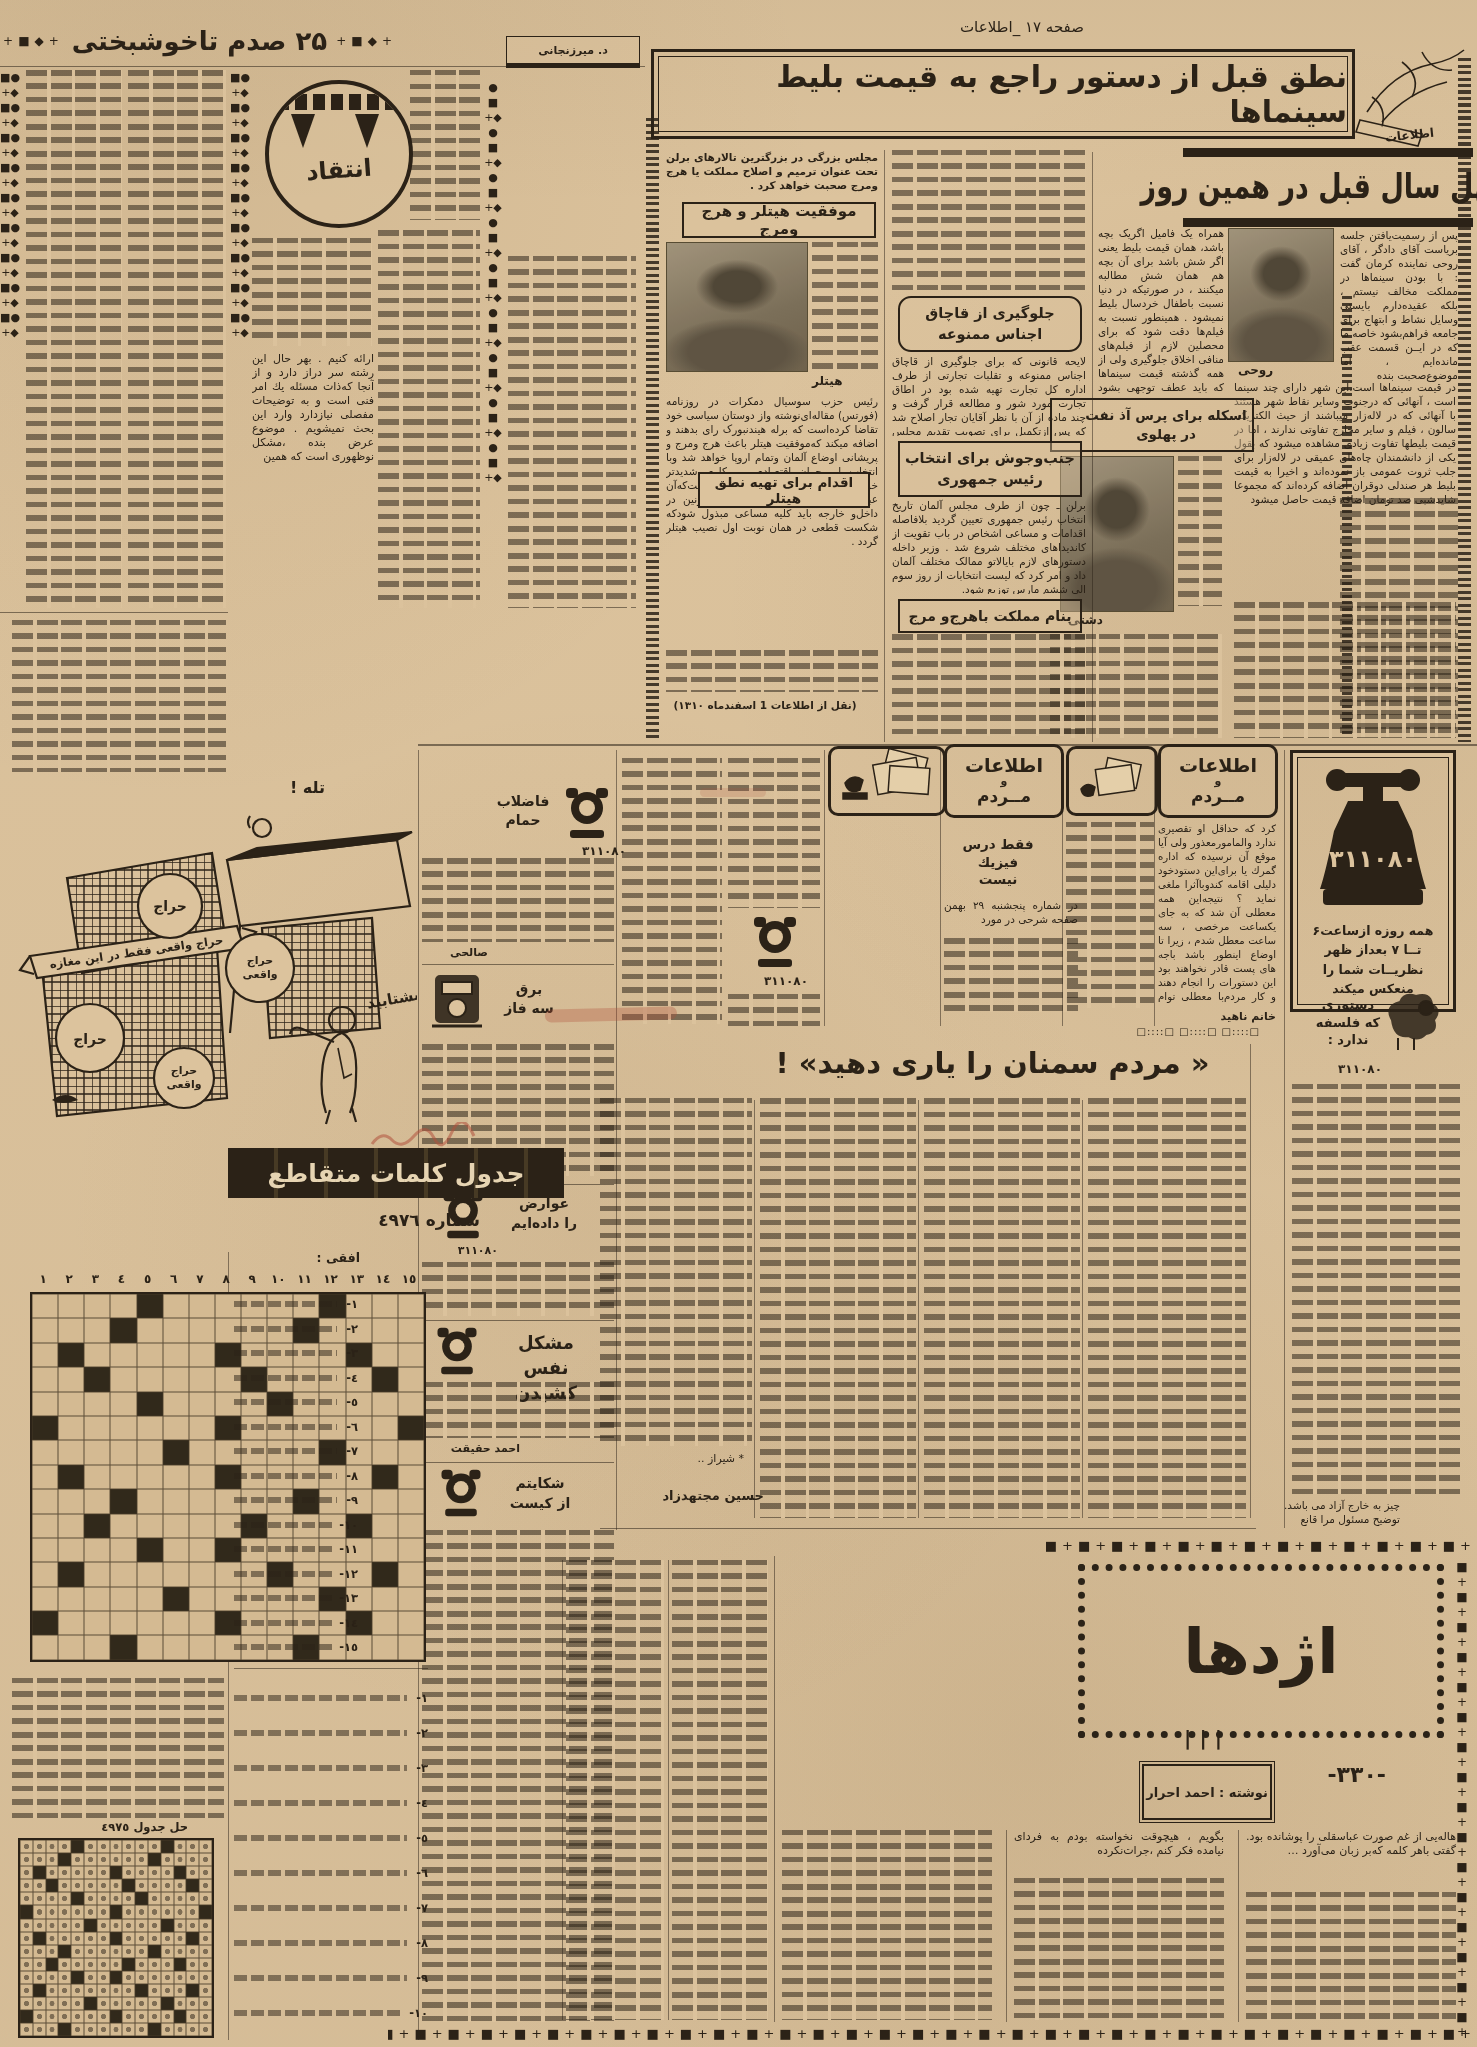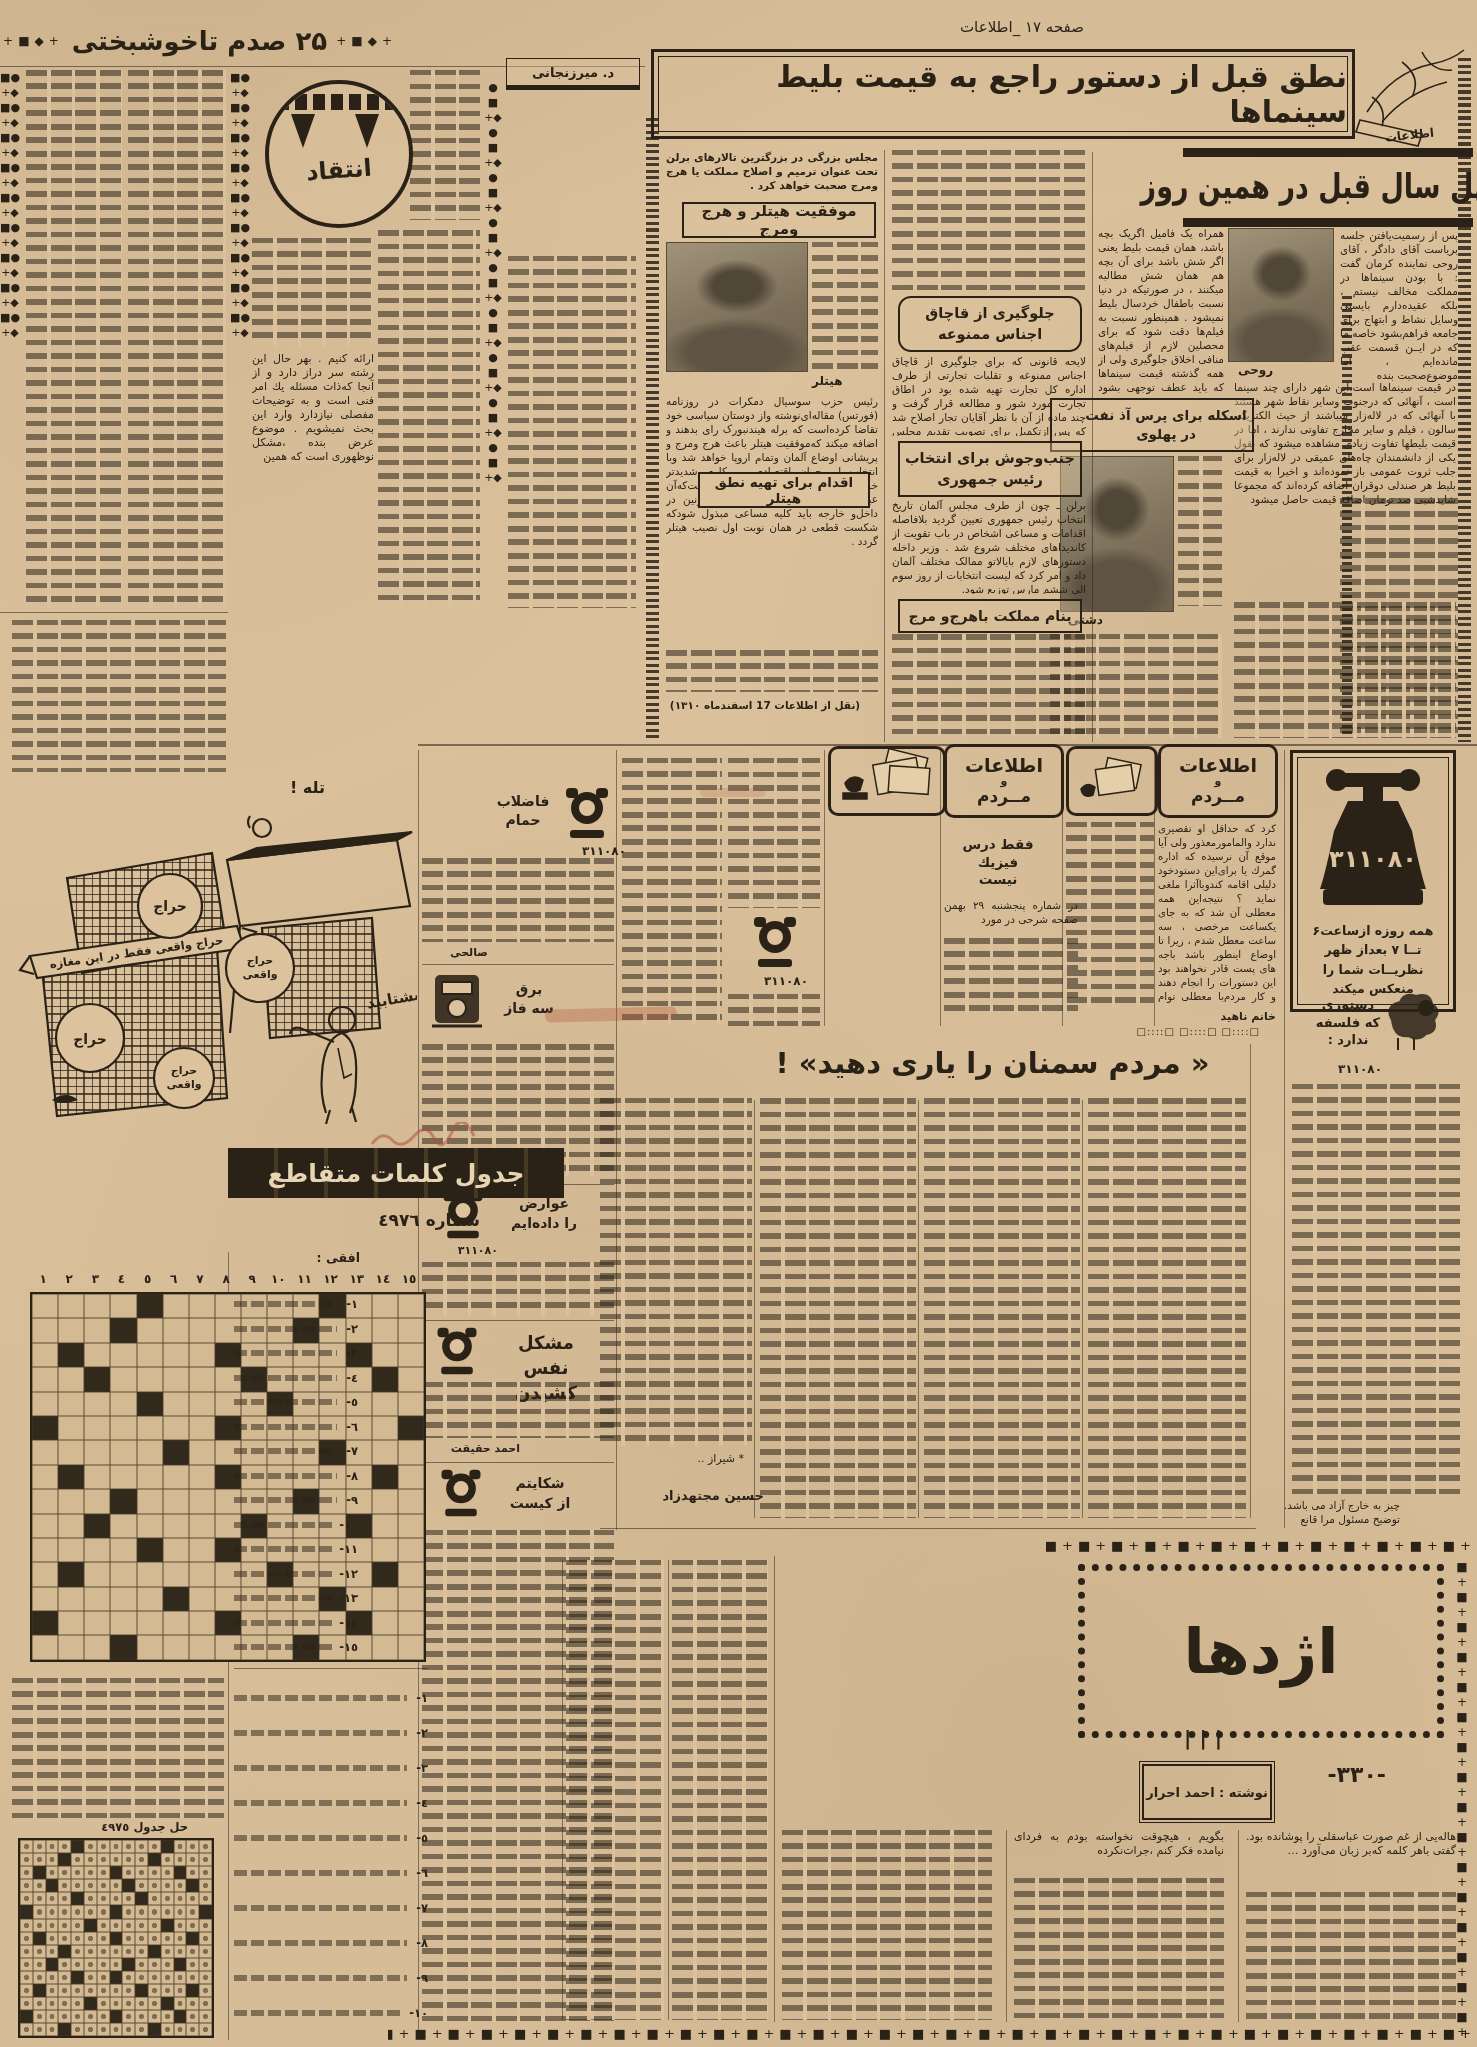--- a/index.html
+++ b/index.html
@@ -78,21 +78,21 @@
     <div style="position:absolute;left:0;top:72px;width:100%;text-align:center;font-size:24px;font-weight:900;transform:rotate(-4deg);">انتقاد</div>
   </div>
 
   <div class="greek" style="left:252px;top:238px;width:120px;height:108px;"></div>
   <div class="p" style="left:252px;top:352px;width:122px;height:250px;font-size:11px;">ارائه کنیم . بهر حال این رشته سر دراز دارد و از آنجا که‌ذات مسئله یك امر فنی است و به توضیحات مفصلی نیازدارد وارد این بحث نمیشویم . موضوع عرض بنده ،مشکل نوظهوری است که همین</div>
   <div class="greek" style="left:410px;top:70px;width:70px;height:150px;"></div>
   <div class="greek" style="left:378px;top:230px;width:102px;height:378px;"></div>
 
   <div class="orn v" style="left:484px;top:80px;width:18px;height:528px;font-size:11px;">●■◆+●■◆+●■◆+●■◆+●■◆+●■◆+●■◆+●■◆+●■◆+</div>
 
-  <div class="bx" style="left:506px;top:58px;width:132px;height:26px;border-width:1px;border-bottom-width:5px;font-size:13px;">
+  <div class="bx" style="left:506px;top:36px;width:132px;height:26px;border-width:1px;border-bottom-width:5px;font-size:11px;">
     <span>د. میرزنجانی</span>
   </div>
   <div class="greek" style="left:508px;top:256px;width:128px;height:352px;"></div>
 
   <div class="hr" style="left:0;top:612px;width:228px;"></div>
   <div class="greek" style="left:12px;top:620px;width:214px;height:152px;"></div>
 
   <div class="abs" style="left:658px;top:56px;width:688px;height:74px;border:1px solid #2b2217;outline:3px solid #2b2217;outline-offset:4px;display:flex;align-items:center;justify-content:center;">
     <span style="font-size:30px;font-weight:900;">نطق قبل از دستور راجع به قیمت بلیط سینماها</span>
   </div>
@@ -141,21 +141,21 @@
   <div class="greek" style="left:1178px;top:456px;width:44px;height:150px;"></div>
 
   <div class="p" style="left:666px;top:150px;width:212px;height:48px;font-weight:bold;">مجلس بزرگی در بزرگترین تالارهای برلن تحت عنوان ترمیم و اصلاح مملکت یا هرج ومرج صحبت خواهد کرد .</div>
   <div class="bx" style="left:682px;top:202px;width:190px;height:32px;font-size:15px;">موفقیت هیتلر و هرج ومرج</div>
   <div class="photo" style="left:666px;top:242px;width:140px;height:128px;"></div>
   <div class="greek" style="left:812px;top:242px;width:66px;height:128px;"></div>
   <div class="cap" style="left:812px;top:374px;">هیتلر</div>
   <div class="p" style="left:666px;top:394px;width:212px;height:252px;">رئیس حزب سوسیال دمکرات در روزنامه (فورتس) مقاله‌ای‌نوشته واز دوستان سیاسی خود تقاضا کرده‌است که برله هیندنبورک رای بدهند و اضافه میکند که‌موفقیت هیتلر باعث هرج ومرج و پریشانی اوضاع آلمان وتمام اروپا خواهد شد وبا انتخاب او بحران اقتصادی و بیکاری شدیدتر خواهد شد ومتضمن خطری عظیمتر است‌که‌آن عبارتست ازاختلافات وکشمکش‌های خونین در داخل‌و خارجه باید کلیه مساعی مبذول شودکه شکست قطعی در همان نوبت اول نصیب هیتلر گردد .</div>
   <div class="bx" style="left:698px;top:472px;width:168px;height:32px;font-size:13.5px;background:#dcc39d;">اقدام برای تهیه نطق هیتلر</div>
   <div class="greek" style="left:666px;top:650px;width:212px;height:42px;"></div>
-  <div class="p" style="left:654px;top:698px;width:222px;height:16px;font-size:10.5px;text-align:center;font-weight:bold;">(نقل از اطلاعات 17 اسفندماه ۱۳۱۰)</div>
+  <div class="p" style="left:654px;top:698px;width:222px;height:16px;font-size:10.5px;text-align:center;font-weight:bold;">(نقل از اطلاعات 1 اسفندماه ۱۳۱۰)</div>
 
   <div class="vr" style="left:884px;top:150px;height:592px;"></div>
   <div class="vr" style="left:1092px;top:152px;height:590px;"></div>
 
   <div class="greek" style="left:892px;top:150px;width:194px;height:140px;"></div>
   <div class="bx" style="left:898px;top:296px;width:180px;height:52px;font-size:14.5px;line-height:1.45;border-radius:13px;">جلوگیری از قاچاق
 اجناس ممنوعه</div>
   <div class="p" style="left:892px;top:354px;width:194px;height:82px;">لایحه قانونی که برای جلوگیری از قاچاق اجناس ممنوعه و تقلبات تجارتی از طرف اداره کل تجارت تهیه شده بود در اطاق تجارت مورد شور و مطالعه قرار گرفت و چند ماده از آن با نظر آقایان تجار اصلاح شد که پس ازتکمیل برای تصویب تقدیم مجلس شود .</div>
   <div class="bx" style="left:898px;top:441px;width:180px;height:52px;font-size:14.5px;line-height:1.45;">جنب‌وجوش برای انتخاب
 رئیس جمهوری</div>

